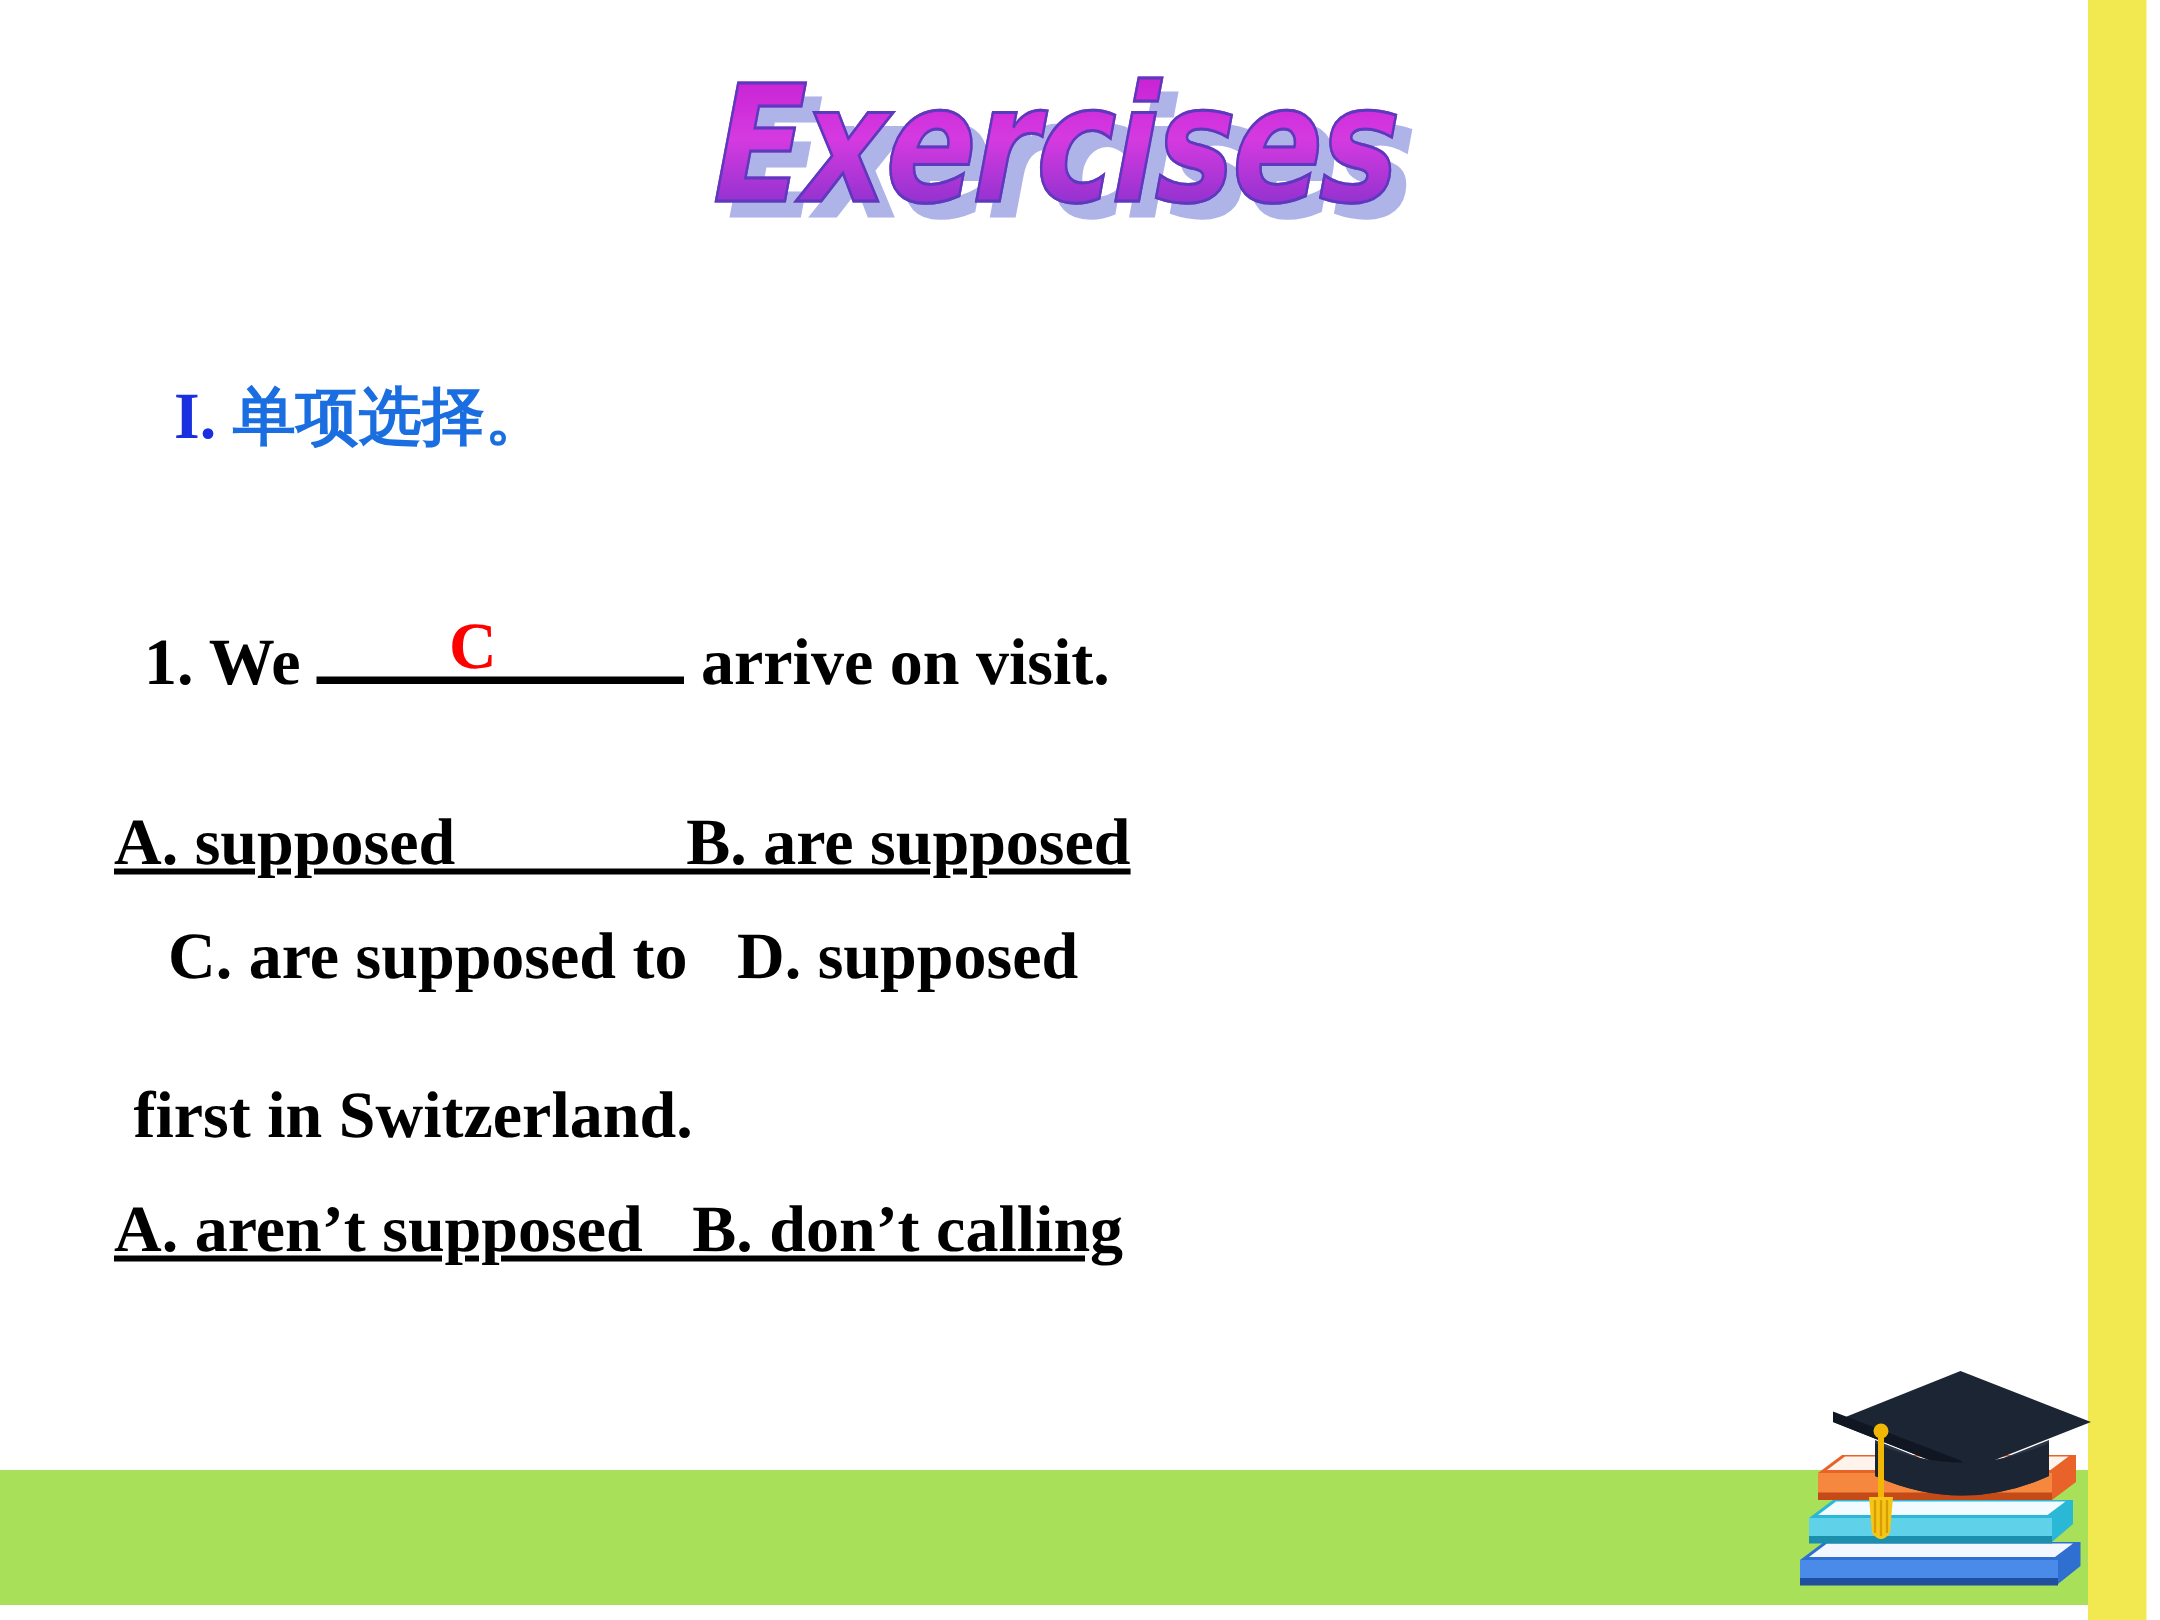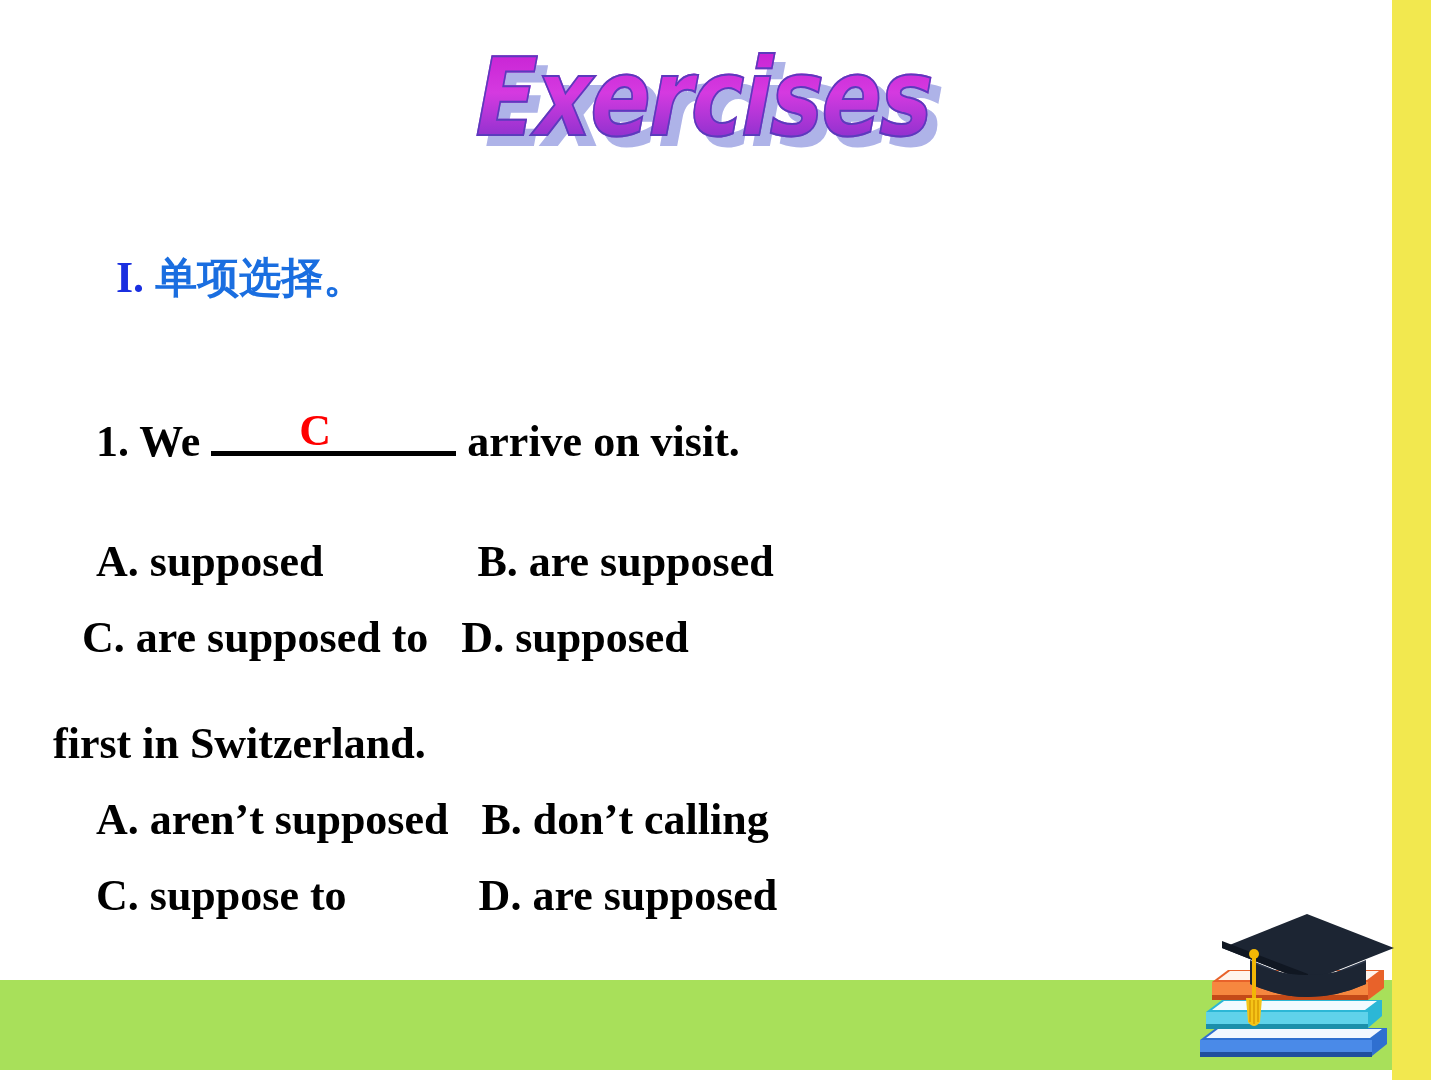--- a/index.html
+++ b/index.html
@@ -115,29 +115,30 @@
     color: #1a6ee0;
     font-family: "DejaVu Sans", sans-serif;
     font-size: 42px;
   }
   .q {
     padding-left: 30px;
     margin-bottom: 6px;
     position: relative;
   }
   .opts {
-    padding-left: 96px;
+    padding-left: 76px;
     margin-bottom: 6px;
+    text-decoration: underline;
   }
   .opts2 {
-    padding-left: 82px;
+    padding-left: 112px;
     margin-bottom: 10px;
   }
   .cont {
-    padding-left: 53px;
+    padding-left: 89px;
     margin-bottom: 6px;
   }
   .blank {
     display: inline-block;
     border-bottom: 5px solid #000;
     position: relative;
     vertical-align: baseline;
   }
   .answer {
     position: absolute;
@@ -201,21 +202,20 @@
     <div class="spacer-sm"></div>
 
     <div class="line cont">first in Switzerland.</div>
 
     <div class="spacer-sm"></div>
 
     <div class="line opts">A. aren’t supposed   B. don’t calling</div>
 
     <div class="spacer-sm"></div>
 
-    <div class="line opts">C. suppose to            D. are supposed</div>
 
   </div>
 
   <svg class="books" viewBox="0 0 220 190">
 
     <g>
 
       <path d="M18 168 L18 152 L34 140 L205 140 L205 156 L190 168 Z" fill="#2f6fd0"></path>
       <rect x="18" y="152" width="172" height="16" fill="#4a8ae8"></rect>
       <rect x="18" y="164" width="172" height="5" fill="#1f4f9e"></rect>

